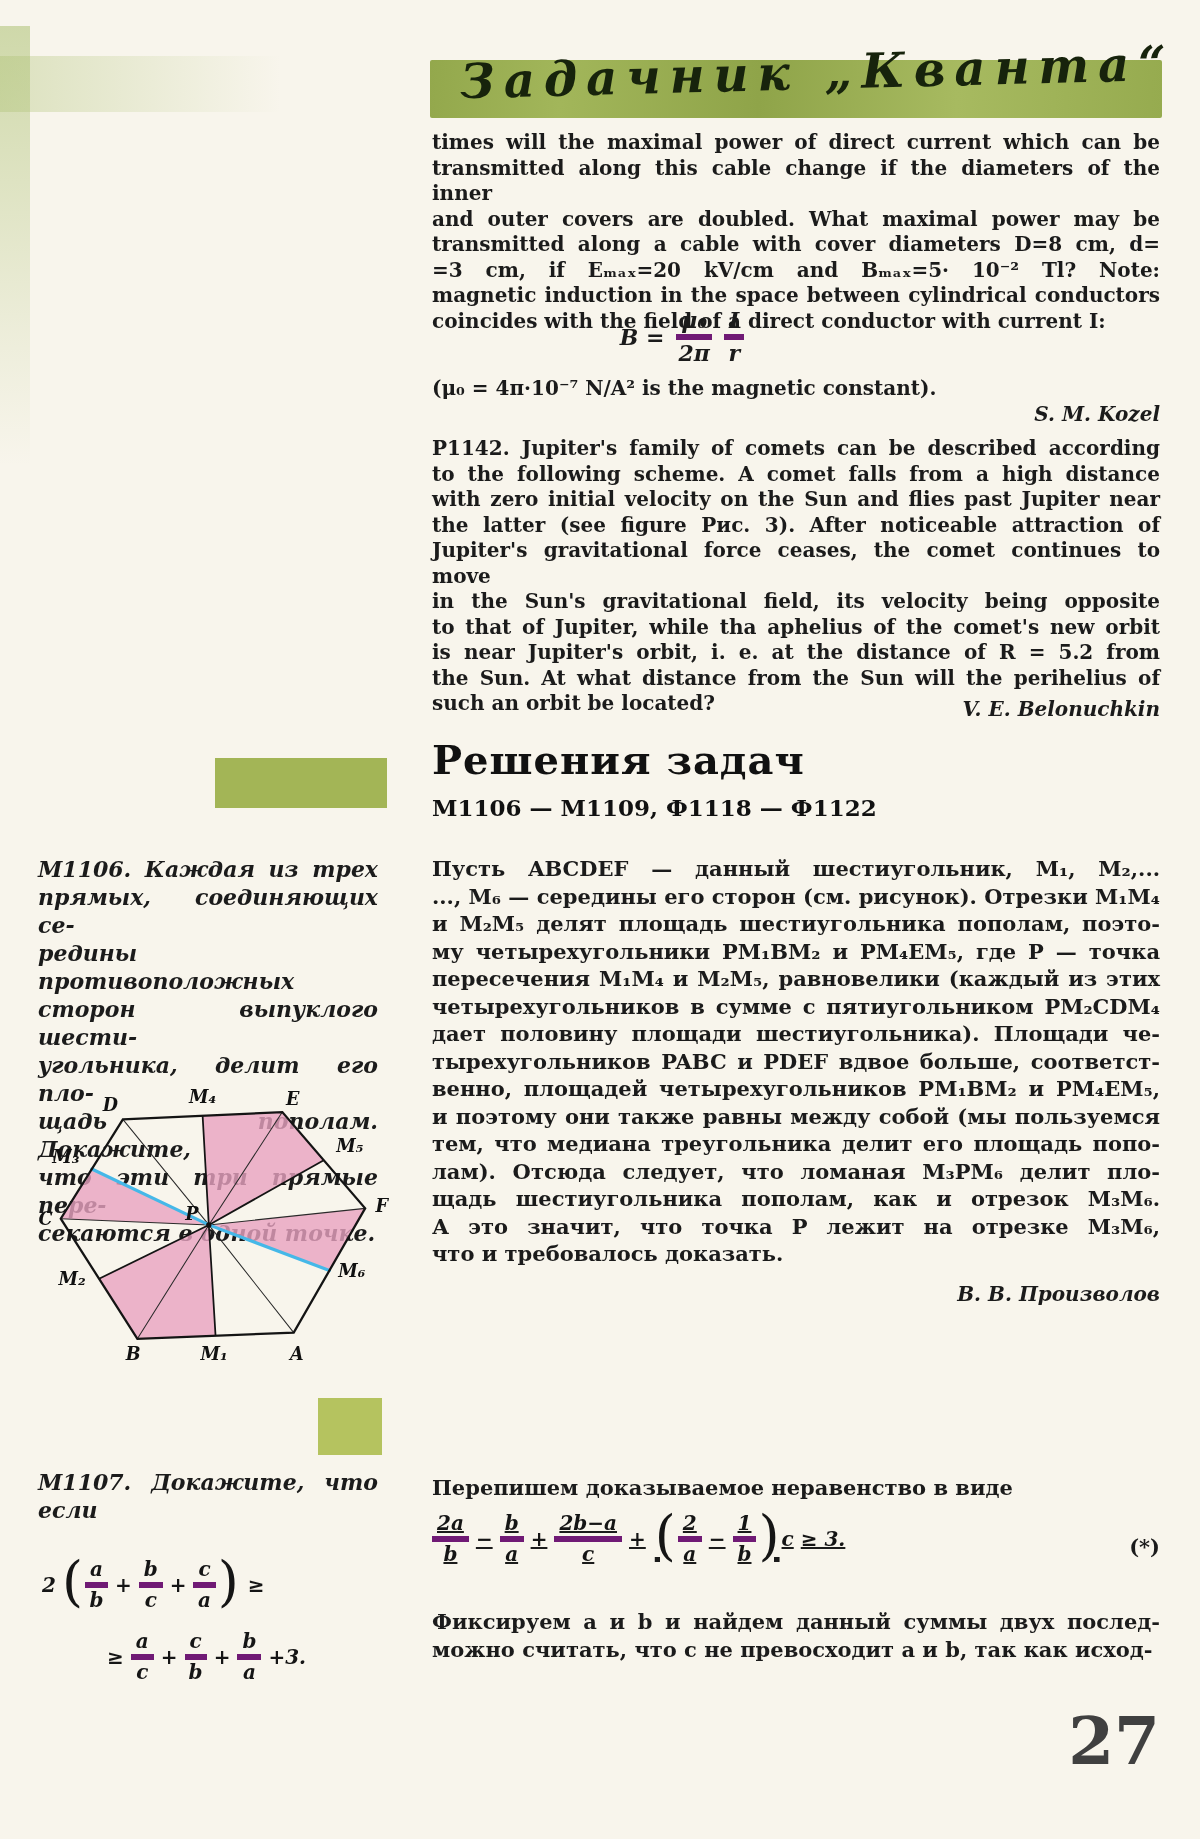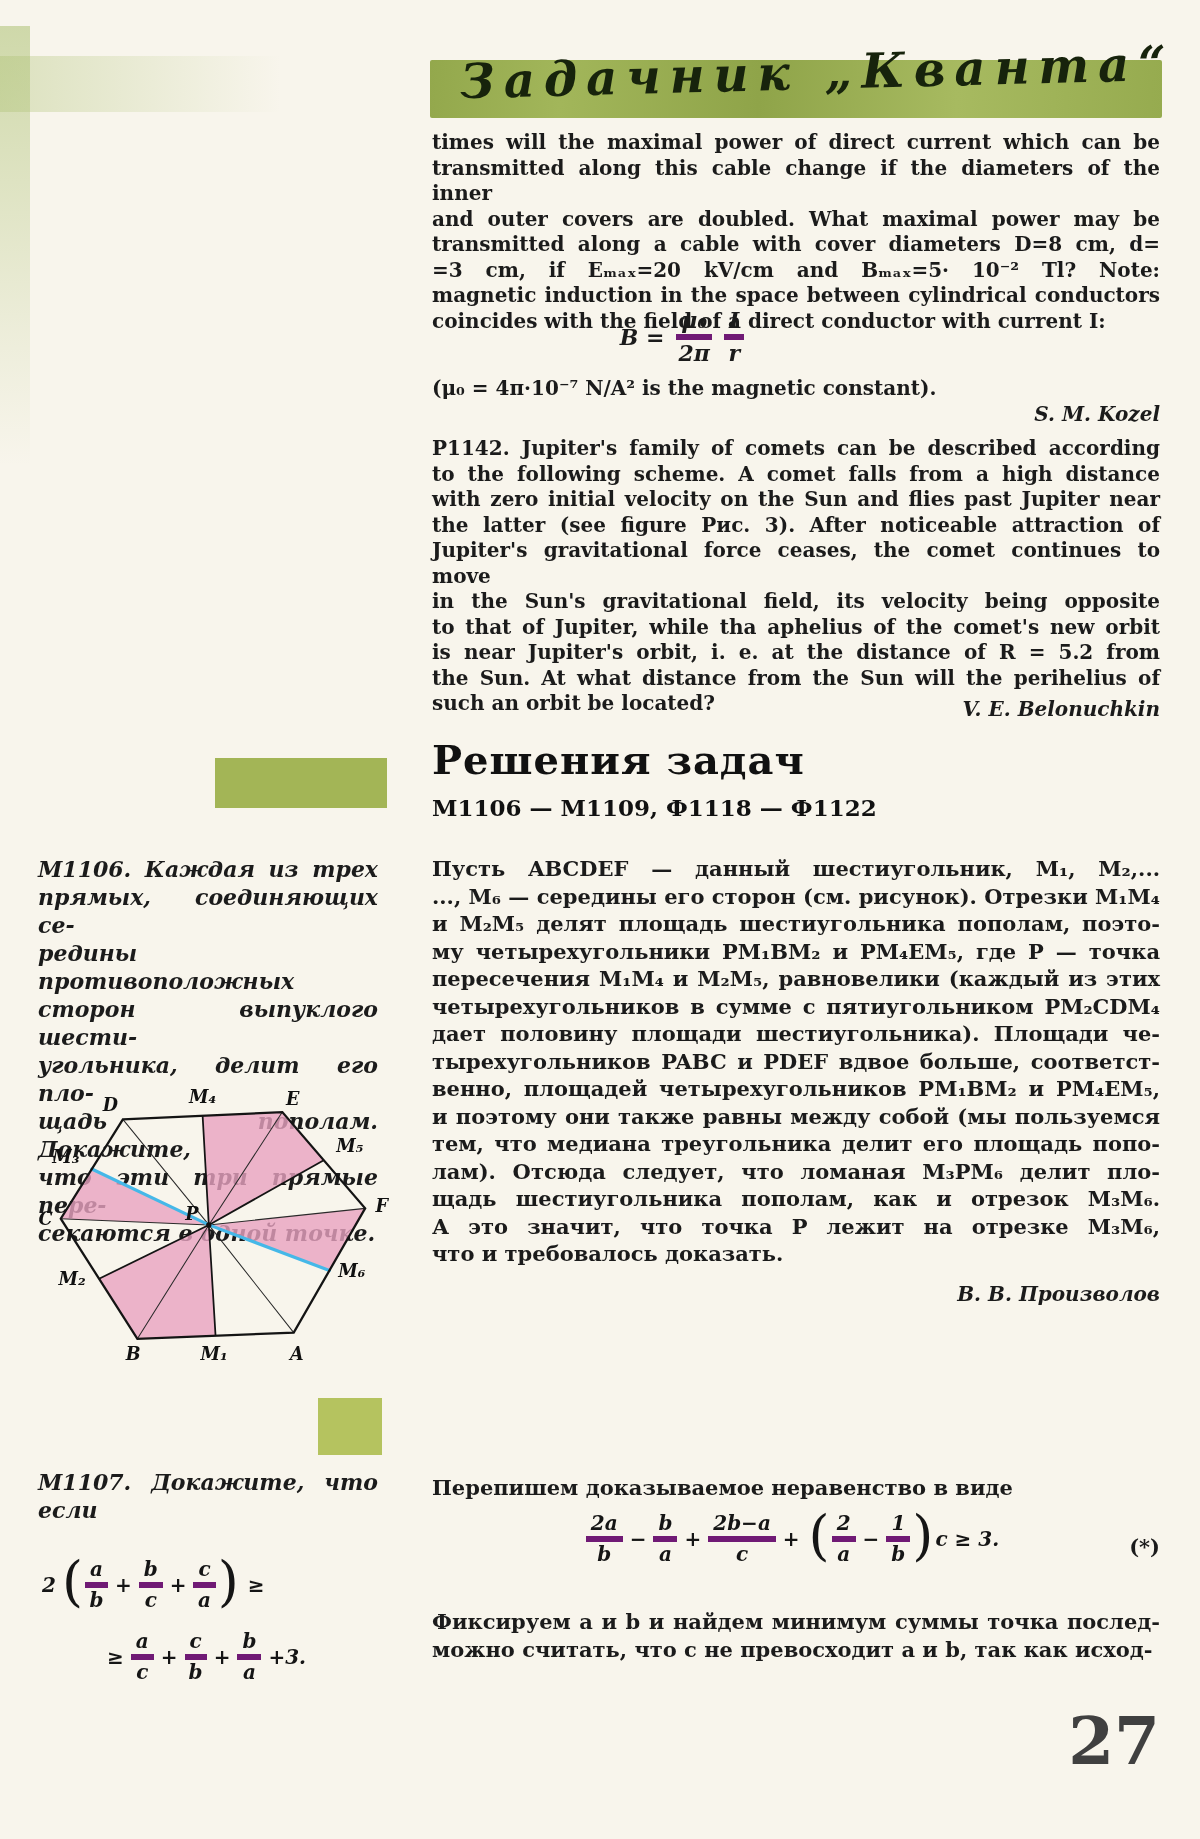--- a/index.html
+++ b/index.html
@@ -47,21 +47,21 @@
   .b-formula{position:absolute;left:432px;top:308px;width:500px;display:flex;justify-content:center;
     align-items:center;gap:12px;font-size:22px;font-weight:bold;font-style:italic;}
   .mu-note{position:absolute;left:432px;top:376px;width:728px;font-size:20px;font-weight:bold;}
 
   .mformula{display:flex;align-items:center;font-style:italic;font-weight:bold;font-size:20px;color:#151515;}
   .mformula .op{margin:0 7px;white-space:nowrap;}
   .mformula .coef{margin-right:4px;}
   .bigp{font-size:54px;font-weight:normal;font-style:normal;line-height:.85;margin:0 2px;transform:translateY(-3px);}
   .m1107-f1{position:absolute;left:42px;top:1558px;}
   .m1107-f2{position:absolute;left:100px;top:1630px;}
-  .star-formula{position:absolute;left:432px;top:1512px;width:728px;display:flex;justify-content:center;align-items:center;}
+  .star-formula{position:absolute;left:432px;top:1512px;width:728px;display:flex;justify-content:flex-start;align-items:center;text-decoration:underline;}
   .star-tag{position:absolute;right:0;top:22px;font-weight:bold;font-size:21px;}
 
   .page-number{position:absolute;left:900px;top:1702px;width:260px;text-align:right;
     font-size:66px;font-weight:bold;color:#404040;}
 
   
   .figure{position:absolute;left:38px;top:1086px;width:352px;height:282px;}
   .figure .pink{fill:#e8a3c1;opacity:.8;}
   .figure .thin{stroke:#2a2a2a;stroke-width:1;fill:none;}
   .figure .mid{stroke:#141414;stroke-width:1.7;fill:none;}
@@ -269,19 +269,19 @@
           <span class="den">b</span>
         </span>
       <span class="bigp">)</span>
       <span>c</span>
       <span class="op">≥ 3.</span>
     </div>
     <span class="star-tag">(*)</span>
   </div>
 
   <div class="para rus col-main justified-lines" style="top:1608px">
-      <div>Фиксируем a и b и найдем минимум суммы точка послед-</div>
+      <div>Фиксируем a и b и найдем данный суммы двух послед-</div>
       <div class="last-line">можно считать, что c не превосходит a и b, так как исход-</div>
     </div>
 
   <div class="page-number">27</div>
 
 </div>
 
 </body></html>

